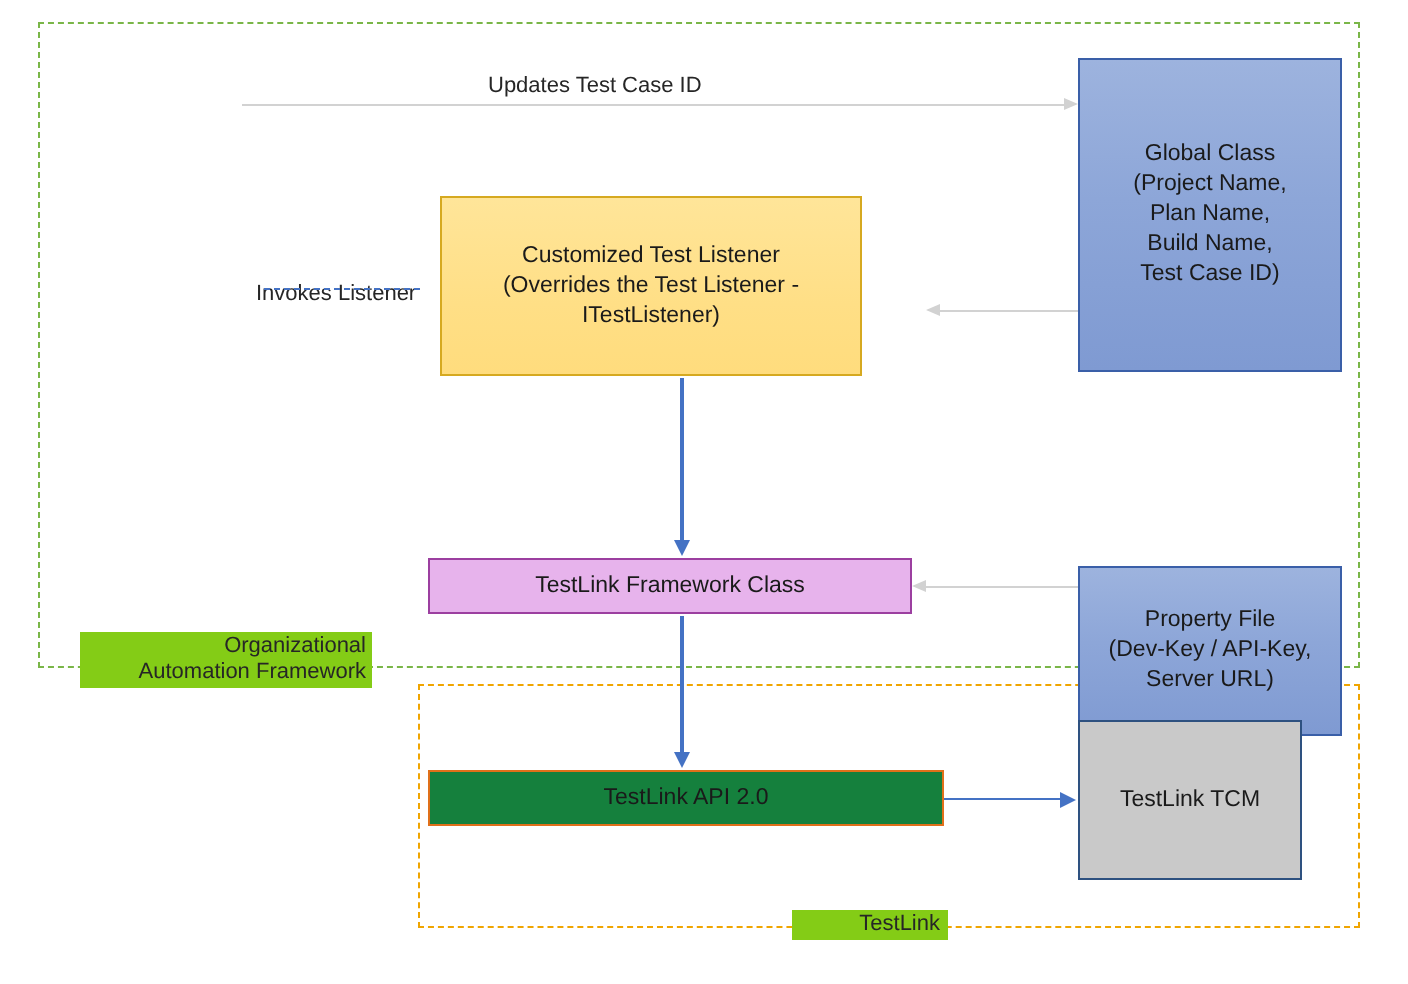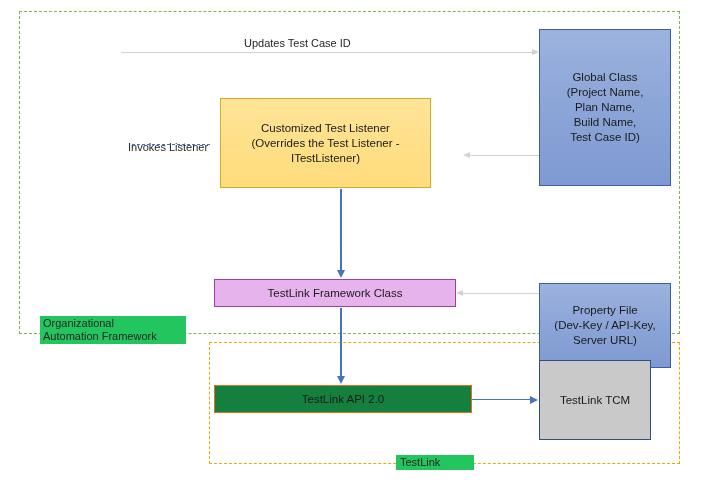--- a/index.html
+++ b/index.html
@@ -34,23 +34,23 @@
     left: 209px;
     top: 342px;
     width: 471px;
     height: 122px;
     border: 1.5px dashed #f0a500;
   }
   .grp-label {
     position: absolute;
     font-size: 11px;
     line-height: 13px;
-    text-align: left;
+    text-align: right;
     color: #262626;
-    background: #22c55e;
+    background: #84cc16;
     white-space: pre-line;
   }
   .lbl-org {
     left: 40px;
     top: 316px;
     width: 140px;
     padding: 1px 3px;
   }
   .lbl-testlink {
     left: 396px;

